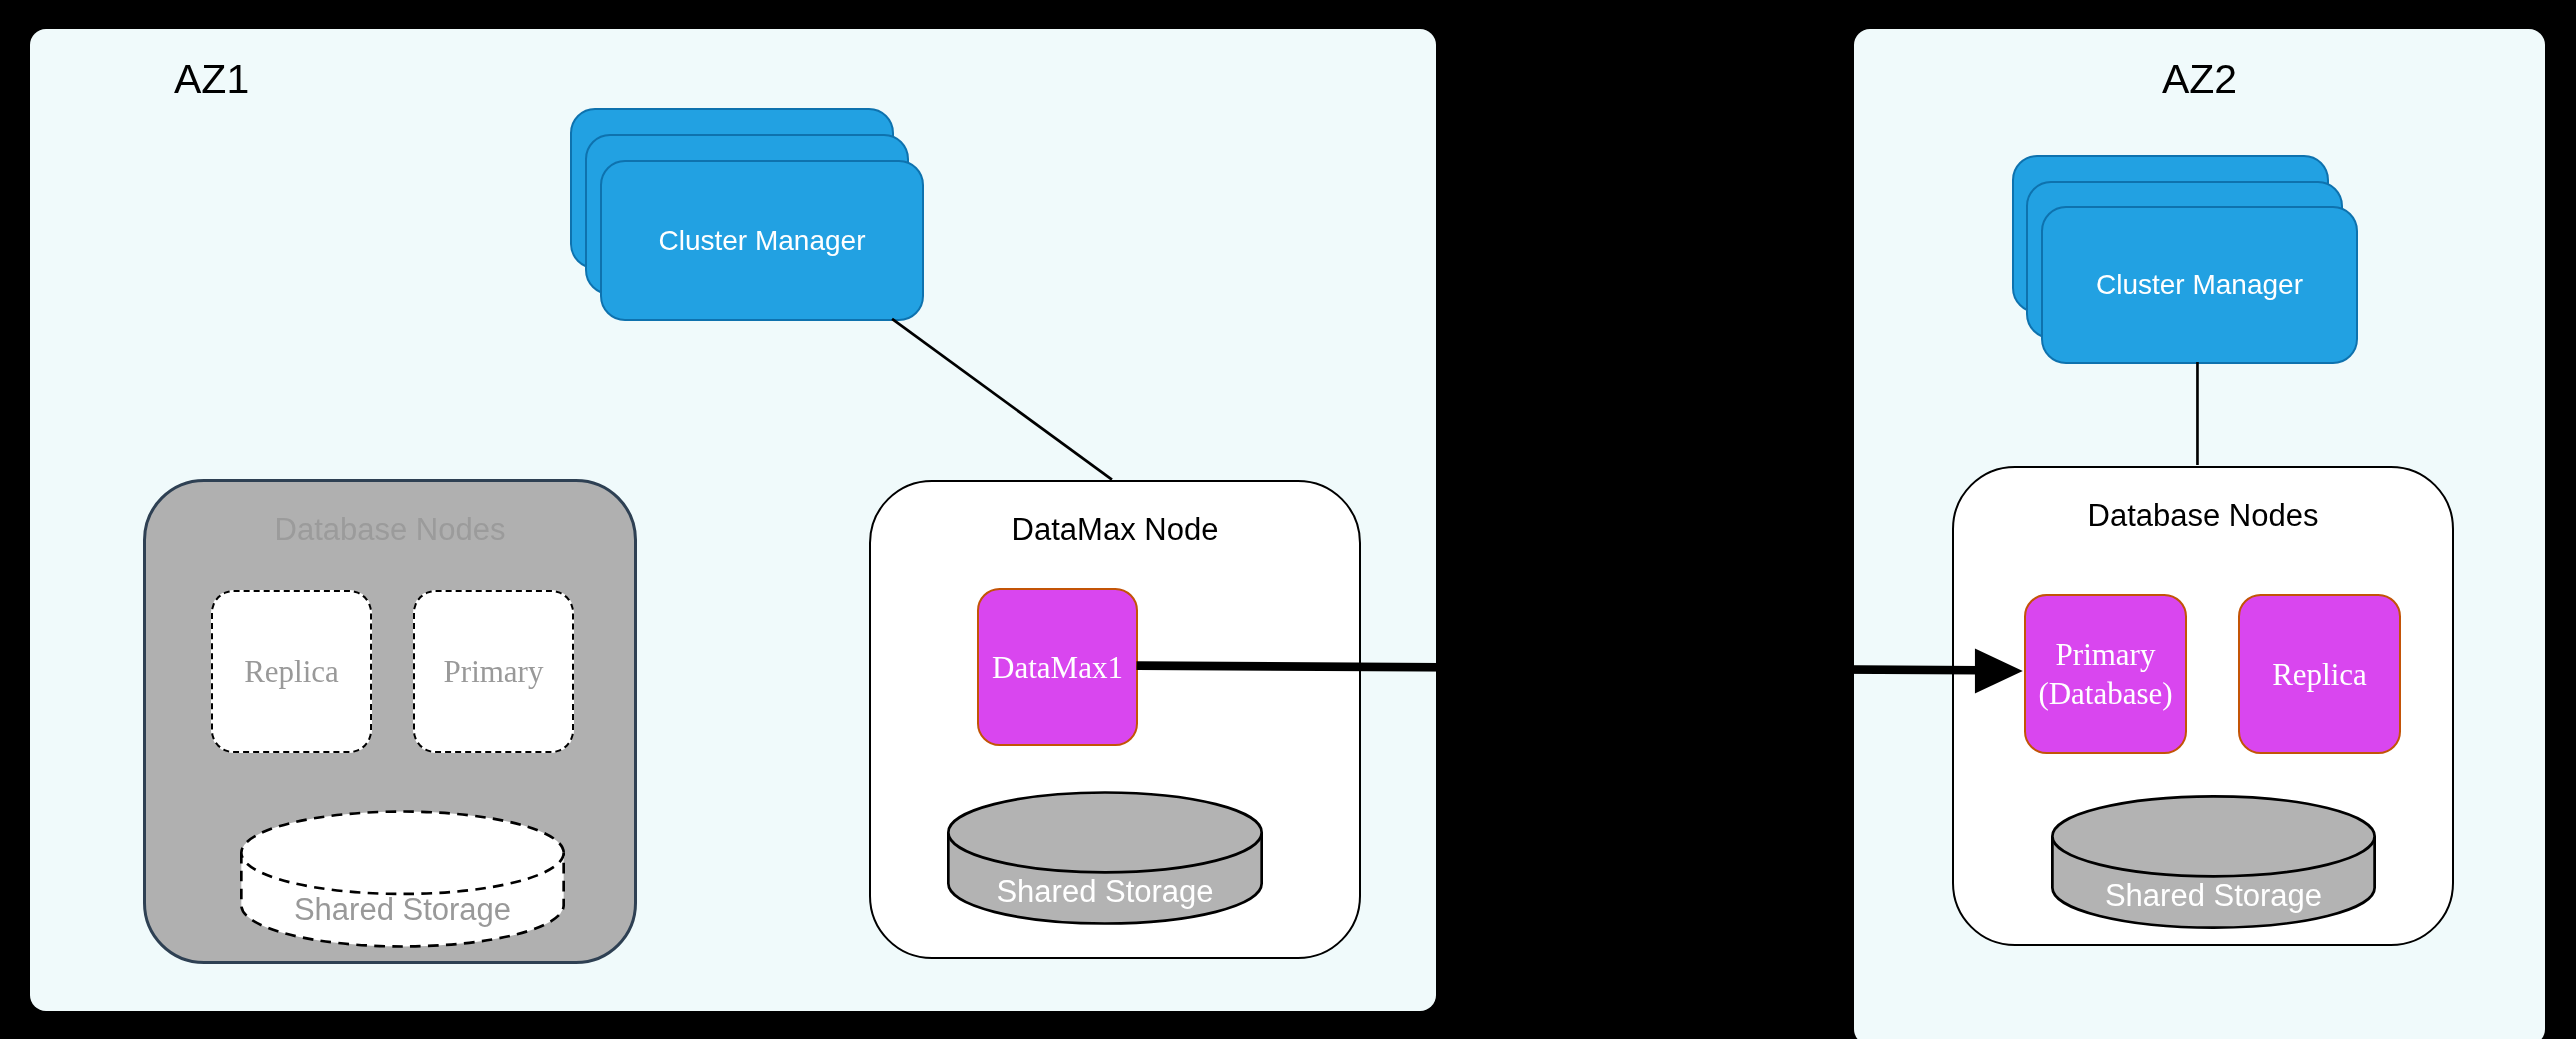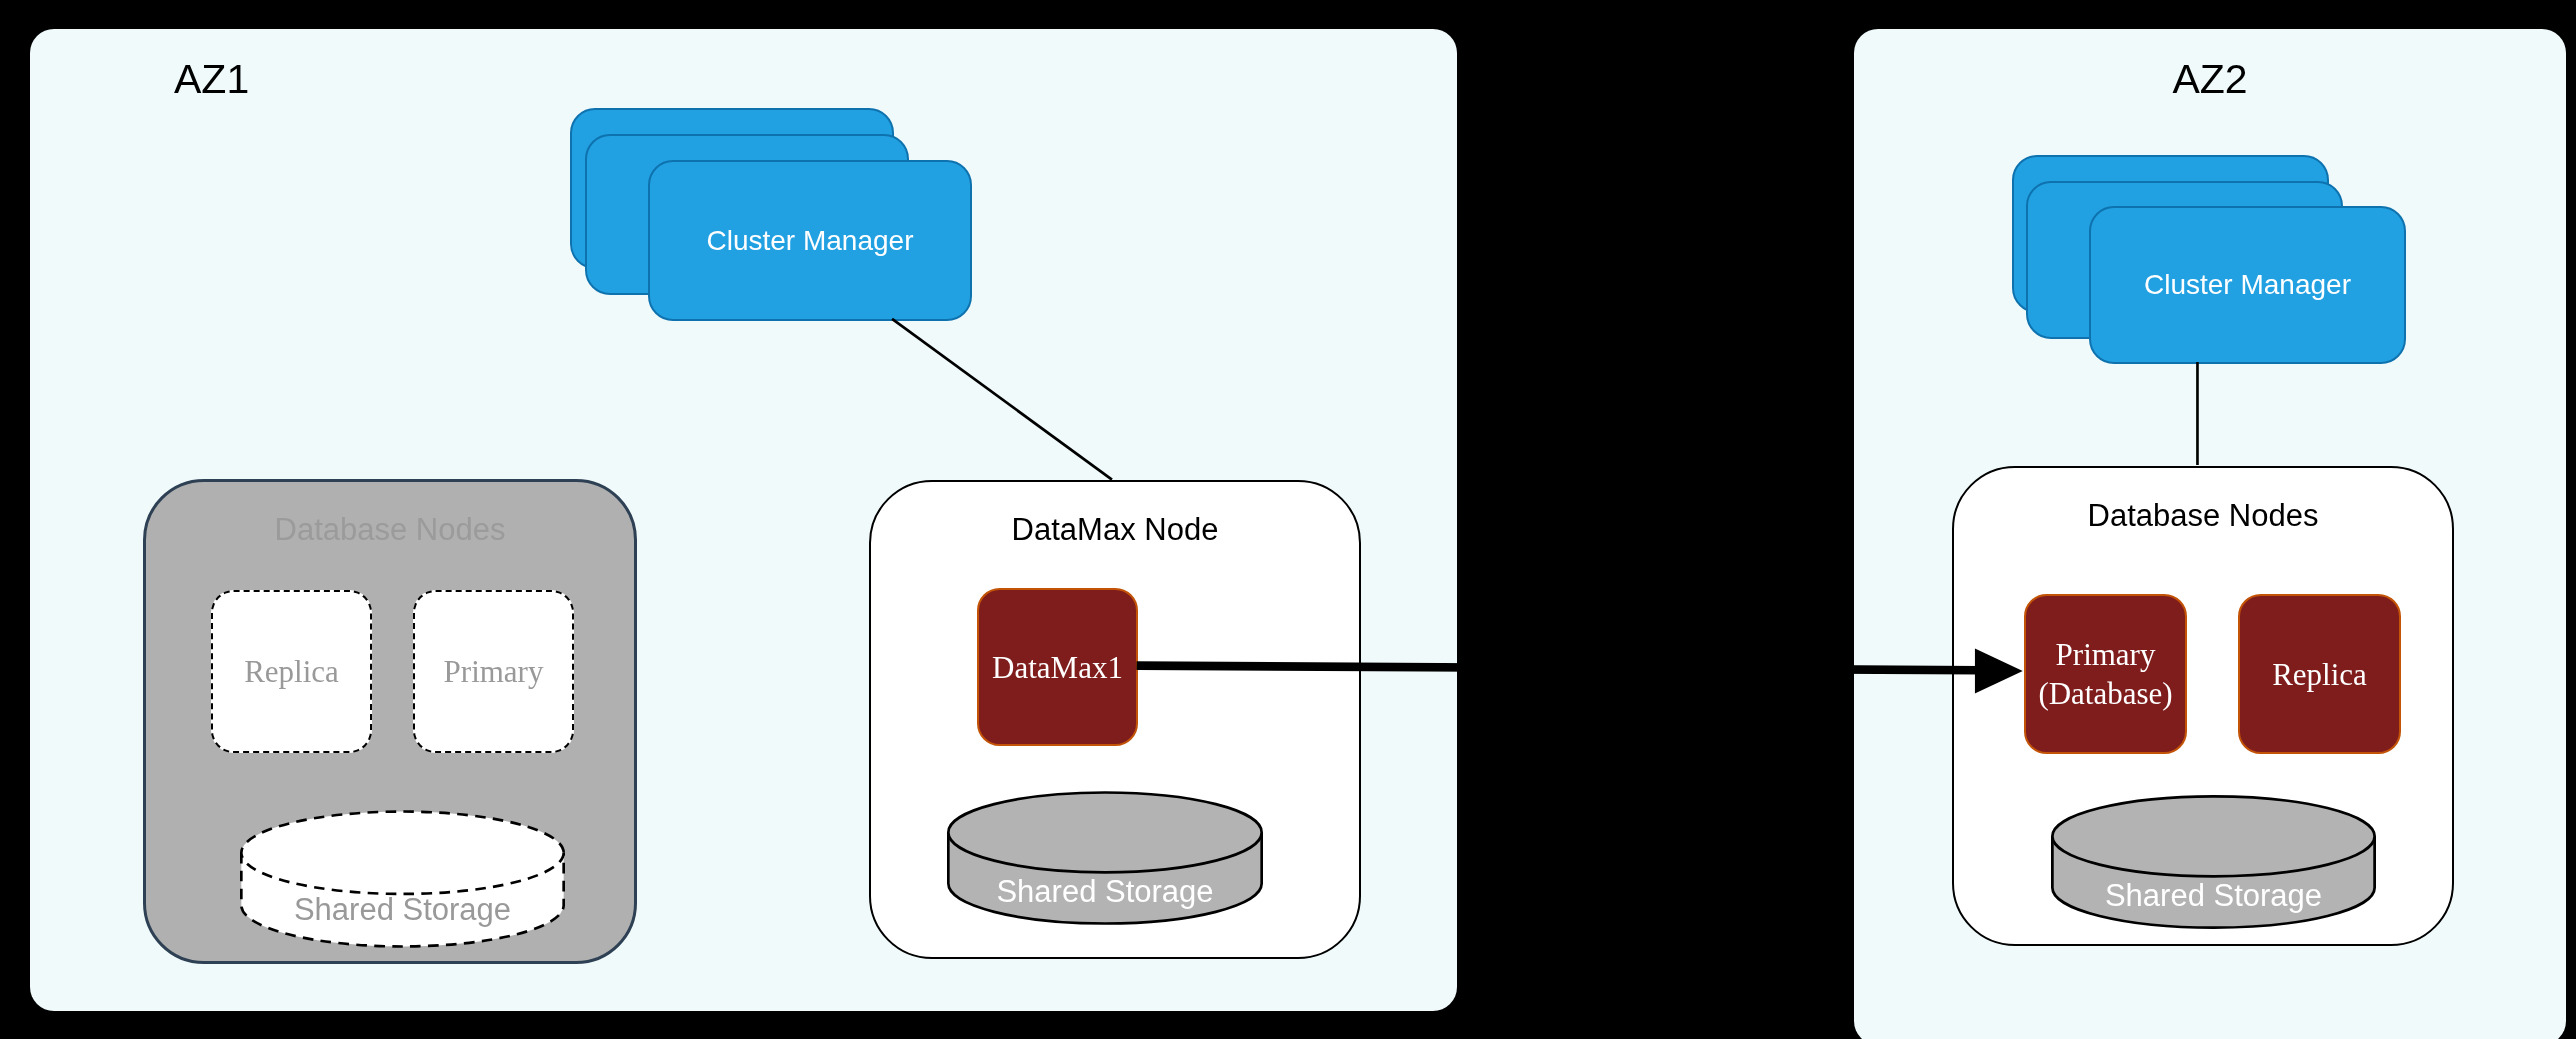--- a/index.html
+++ b/index.html
@@ -12,22 +12,21 @@
     position: relative;
     width: 2576px;
     height: 1039px;
     background: #000000;
     overflow: hidden;
   }
   
   .az {
     position: absolute;
     background: #F0FAFB;
-    border-radius: 24px;
-    padding-left: 21px;
+    border-radius: 16px;
   }
   .az1 { left: 30px;   top: 29px; width: 1406px; height: 982px; }
   .az2 { left: 1854px; top: 29px; width: 691px; height: 1016px; }
   .az-label {
     position: absolute;
     font-size: 41px;
     line-height: 47px;
     color: #000000;
     white-space: nowrap;
   }
@@ -41,21 +40,20 @@
     height: 161px;
     background: #22A1E2;
     border: 2.7px solid #0E72AE;
     border-radius: 25px;
     box-sizing: border-box;
   }
   .cm-front {
     display: flex;
     align-items: center;
     justify-content: center;
-    margin-left: 48px;
   }
   .cm-label {
     color: #ffffff;
     font-size: 28px;
     white-space: nowrap;
   }
 
   
   .panel {
     position: absolute;
@@ -83,21 +81,21 @@
     box-sizing: border-box;
     border-radius: 22.6px;
     display: flex;
     align-items: center;
     justify-content: center;
     flex-direction: column;
     text-align: center;
     font-family: Liberation Serif, serif;
   }
   .orange {
-    background: #7f1d1d;
+    background: #d946ef;
     border: 2.7px solid #C35407;
     color: #ffffff;
     align-items: center;
   }
   .dashed {
     background: #ffffff;
     border: 2.7px dashed #000000;
     color: #999999;
   }
   .node-label { font-size: 31px; line-height: 39px; white-space: nowrap; }

